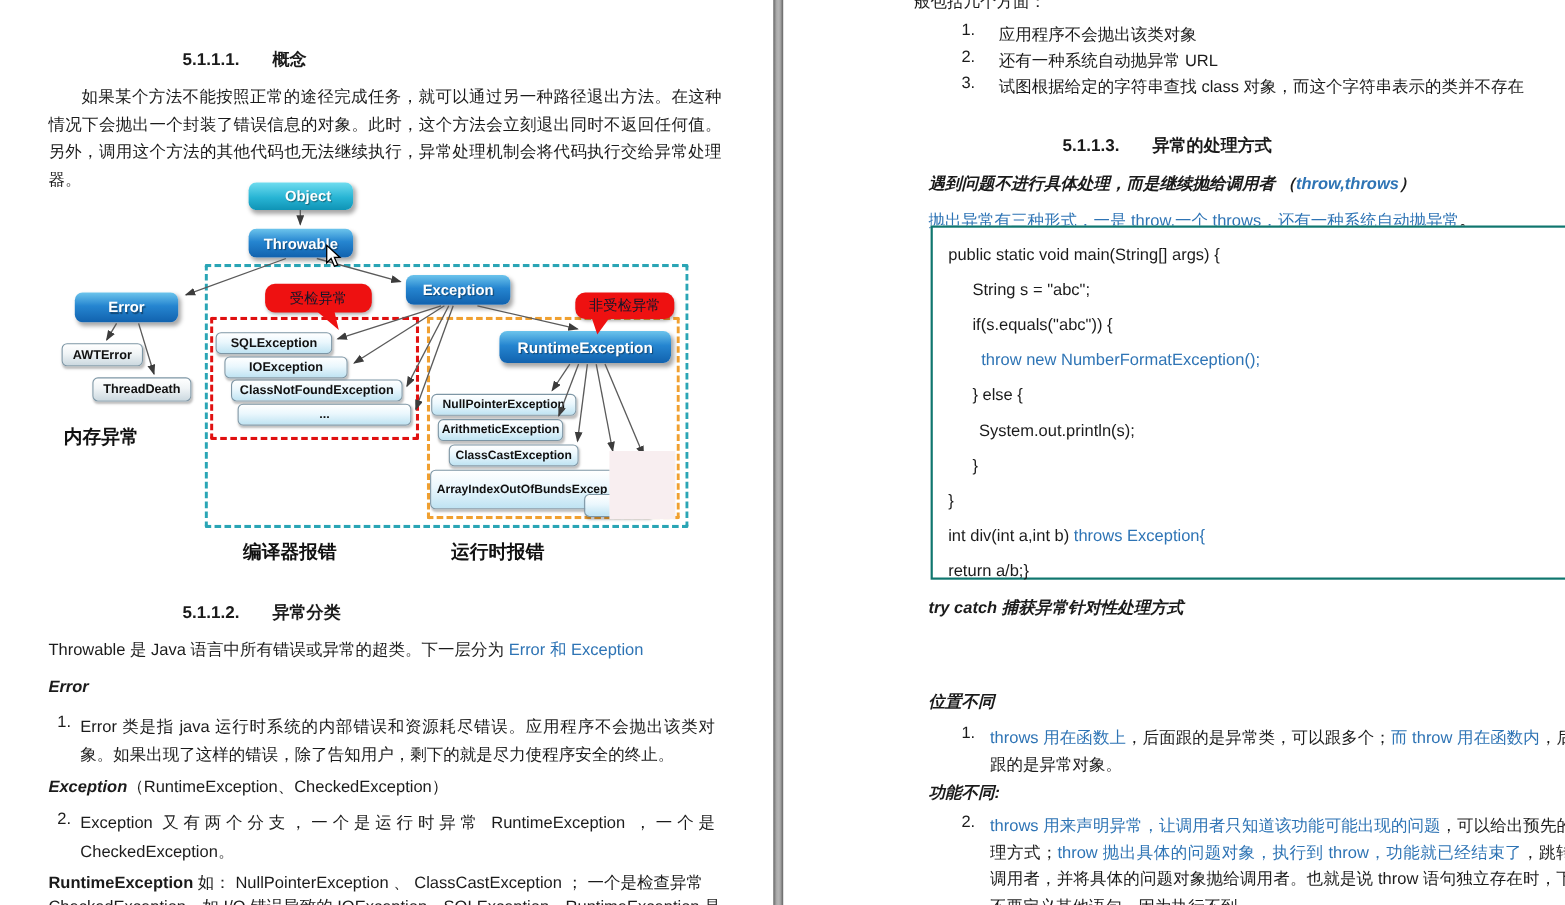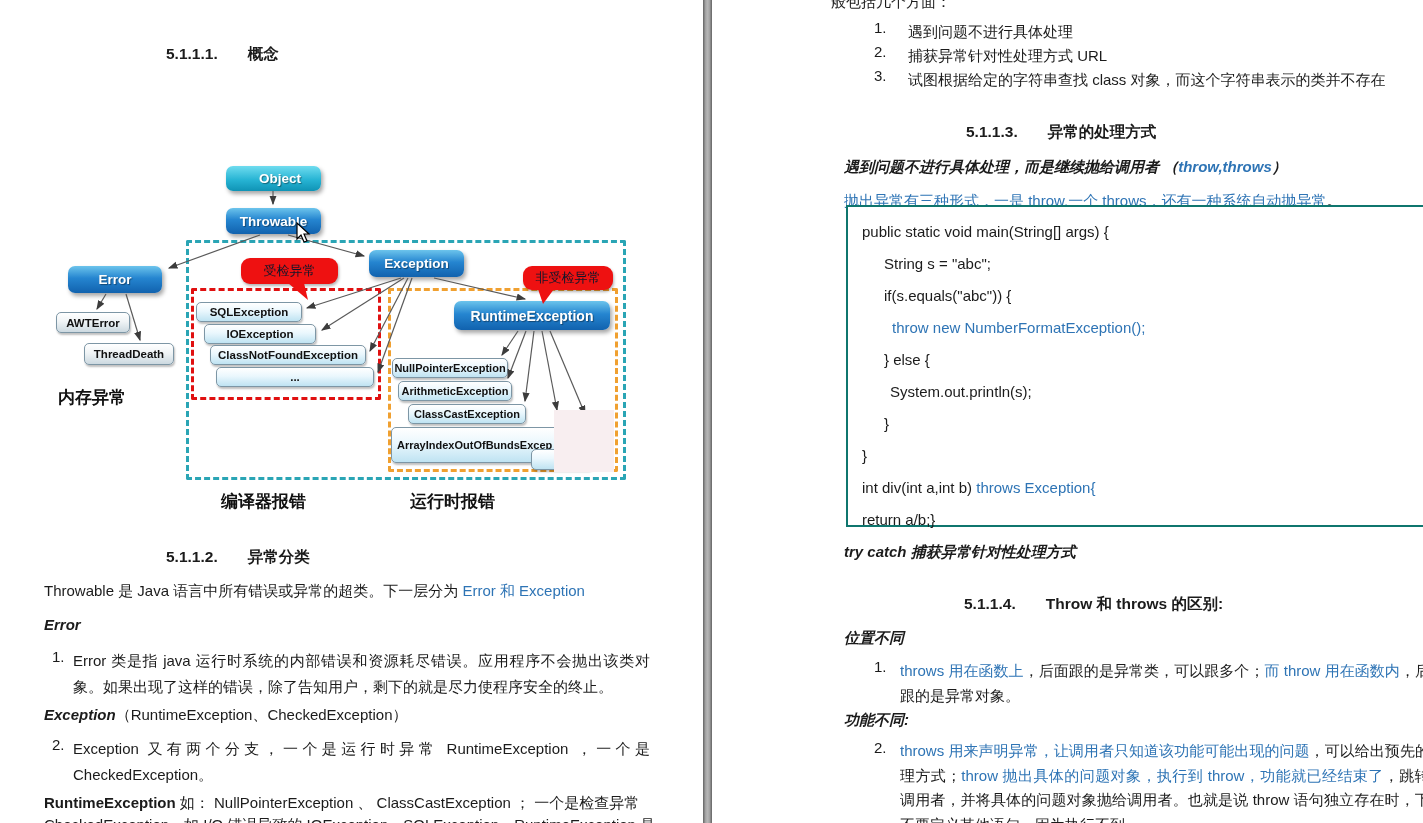--- a/index.html
+++ b/index.html
@@ -49,20 +49,21 @@
 </style>
 </head>
 <body>
 
 <div id="pageL" class="page">
 
   <div class="abs h" style="left:130px; top:44px;">
     <span class="hnum">5.1.1.1.</span><span>概念</span>
   </div>
 
+  <div class="abs body15" style="left:8px; top:76px; width:612px; text-indent:2em;">如果某个方法不能按照正常的途径完成任务，就可以通过另一种路径退出方法。在这种情况下会抛出一个封装了错误信息的对象。此时，这个方法会立刻退出同时不返回任何值。另外，调用这个方法的其他代码也无法继续执行，异常处理机制会将代码执行交给异常处理器。</div>
 
   <div id="diagram">
 
     <div class="dashrect" style="left:150px; top:80px; width:440px; height:240px; border-color:#2aa5b5;"></div>
     <div class="dashrect" style="left:155px; top:128px; width:190px; height:112px; border-color:#e01010;"></div>
     <div class="dashrect" style="left:352px; top:128px; width:230px; height:184px; border-color:#f0a030;"></div>
 
     <div class="cyanbox" style="left:190px; top:6px; width:95px; height:25px;padding-left:13px;">Object</div>
     <div class="bluebox" style="left:190px; top:48px; width:95px; height:26px;">Throwable</div>
     <div class="bluebox" style="left:32px; top:106px; width:94px; height:27px;">Error</div>
@@ -73,21 +74,21 @@
     <div class="bubble" style="left:487px; top:106px; width:90px; height:24px;">非受检异常</div>
 
     <div class="smallbox graybox" style="left:20px; top:152px; width:74px; height:21px;">AWTError</div>
     <div class="smallbox graybox" style="left:48px; top:183px; width:90px; height:22px;">ThreadDeath</div>
 
     <div class="smallbox" style="left:160px; top:142px; width:106px; height:20px;">SQLException</div>
     <div class="smallbox" style="left:168px; top:164px; width:112px; height:20px;">IOException</div>
     <div class="smallbox" style="left:174px; top:185px; width:156px; height:20px;">ClassNotFoundException</div>
     <div class="smallbox" style="left:180px; top:207px; width:158px; height:20px;">...</div>
 
-    <div class="smallbox" style="left:356px; top:198px; width:116px; height:20px; font-size:11px;">NullPointerException</div>
+    <div class="smallbox" style="left:356px; top:198px; width:132px; height:20px; font-size:11px;">NullPointerException</div>
     <div class="smallbox" style="left:362px; top:221px; width:114px; height:20px; font-size:11px;">ArithmeticException</div>
     <div class="smallbox" style="left:372px; top:244px; width:118px; height:20px; font-size:11px;">ClassCastException</div>
     <div class="smallbox" style="left:355px; top:267px; width:175px; height:36px; font-size:11px; justify-content:flex-start; padding-left:5px;">ArrayIndexOutOfBundsExcep</div>
     <div class="smallbox" style="left:495px; top:289px; width:62px; height:21px;"></div>
 
     <div class="dlabel" style="left:22px; top:226px;">内存异常</div>
     <div class="dlabel" style="left:185px; top:330px;">编译器报错</div>
     <div class="dlabel" style="left:374px; top:330px;">运行时报错</div>
 
     <svg id="arrows">
@@ -156,23 +157,23 @@
 </div>
 
 <div id="sep"></div>
 
 <div id="pageR" class="page">
 
   <div class="cut-top body15" style="left:83px; top:-11px;">般包括几个方面：</div>
 
   <div>
     <div class="abs listnum" style="left:126px; top:19px;">1.</div>
-    <div class="abs body15" style="left:160px; top:19px; white-space:nowrap;">遇到问题不进行具体处理</div>
+    <div class="abs body15" style="left:160px; top:19px; white-space:nowrap;">应用程序不会抛出该类对象</div>
     <div class="abs listnum" style="left:126px; top:43px;">2.</div>
-    <div class="abs body15" style="left:160px; top:43px; white-space:nowrap;">捕获异常针对性处理方式 URL</div>
+    <div class="abs body15" style="left:160px; top:43px; white-space:nowrap;">还有一种系统自动抛异常 URL</div>
     <div class="abs listnum" style="left:126px; top:67px;">3.</div>
     <div class="abs body15" style="left:160px; top:67px; white-space:nowrap;">试图根据给定的字符串查找 class 对象，而这个字符串表示的类并不存在</div>
   </div>
 
   <div class="abs h" style="left:218px; top:122px;">
     <span class="hnum">5.1.1.3.</span><span>异常的处理方式</span>
   </div>
 
   <div class="abs body15" style="left:96px; top:188px; white-space:nowrap;">
     <span class="blue">抛出异常有三种形式，一是 throw,一个 throws，还有一种系统自动抛异常</span><span class="b">。</span>
@@ -194,23 +195,20 @@
     <div class="cl">
       <span>int div(int a,int b) </span><span class="blue">throws Exception{</span>
     </div>
     <div class="cl">return a/b;}</div>
   </div>
 
   <div class="abs b i" style="left:96px; top:543px; font-size:15px; white-space:nowrap;">
     <span>try catch </span><span>捕获异常针对性处理方式</span>
   </div>
 
-  <div class="abs h" style="left:216px; top:594px;">
-    <span class="hnum">5.1.1.4.</span><span>Throw 和 throws 的区别:</span>
-  </div>
 
   <div class="abs b i" style="left:96px; top:629px; font-size:15px;">位置不同</div>
 
   <div>
     <div class="abs listnum" style="left:126px; top:658px;">1.</div>
     <div class="abs body15" style="left:152px; top:658px; width:545px; line-height:25px;">
       <span class="blue">throws 用在函数上</span><span>，后面跟的是异常类，可以跟多个；</span><span class="blue">而 throw 用在函数内</span><span>，后面跟的是异常对象。</span>
     </div>
   </div>
 

